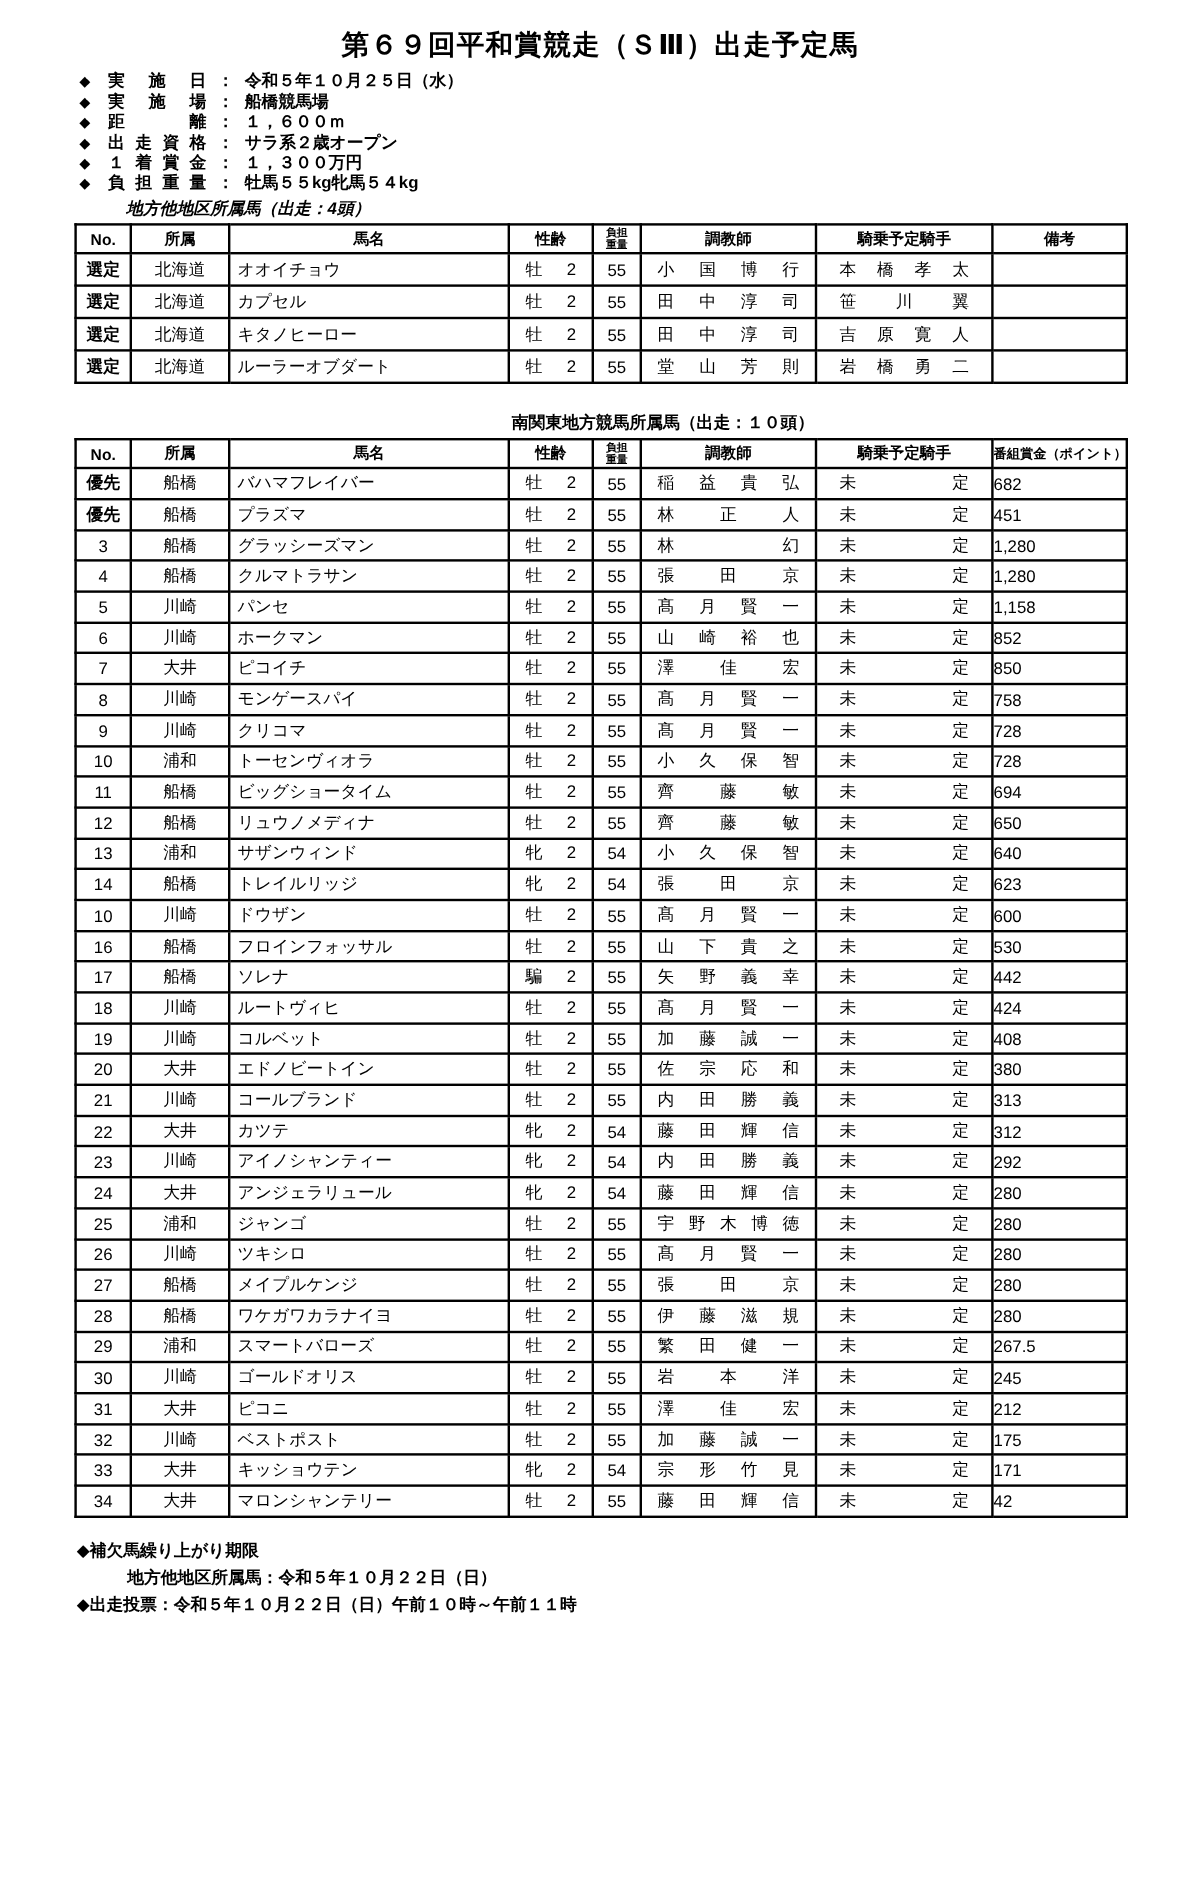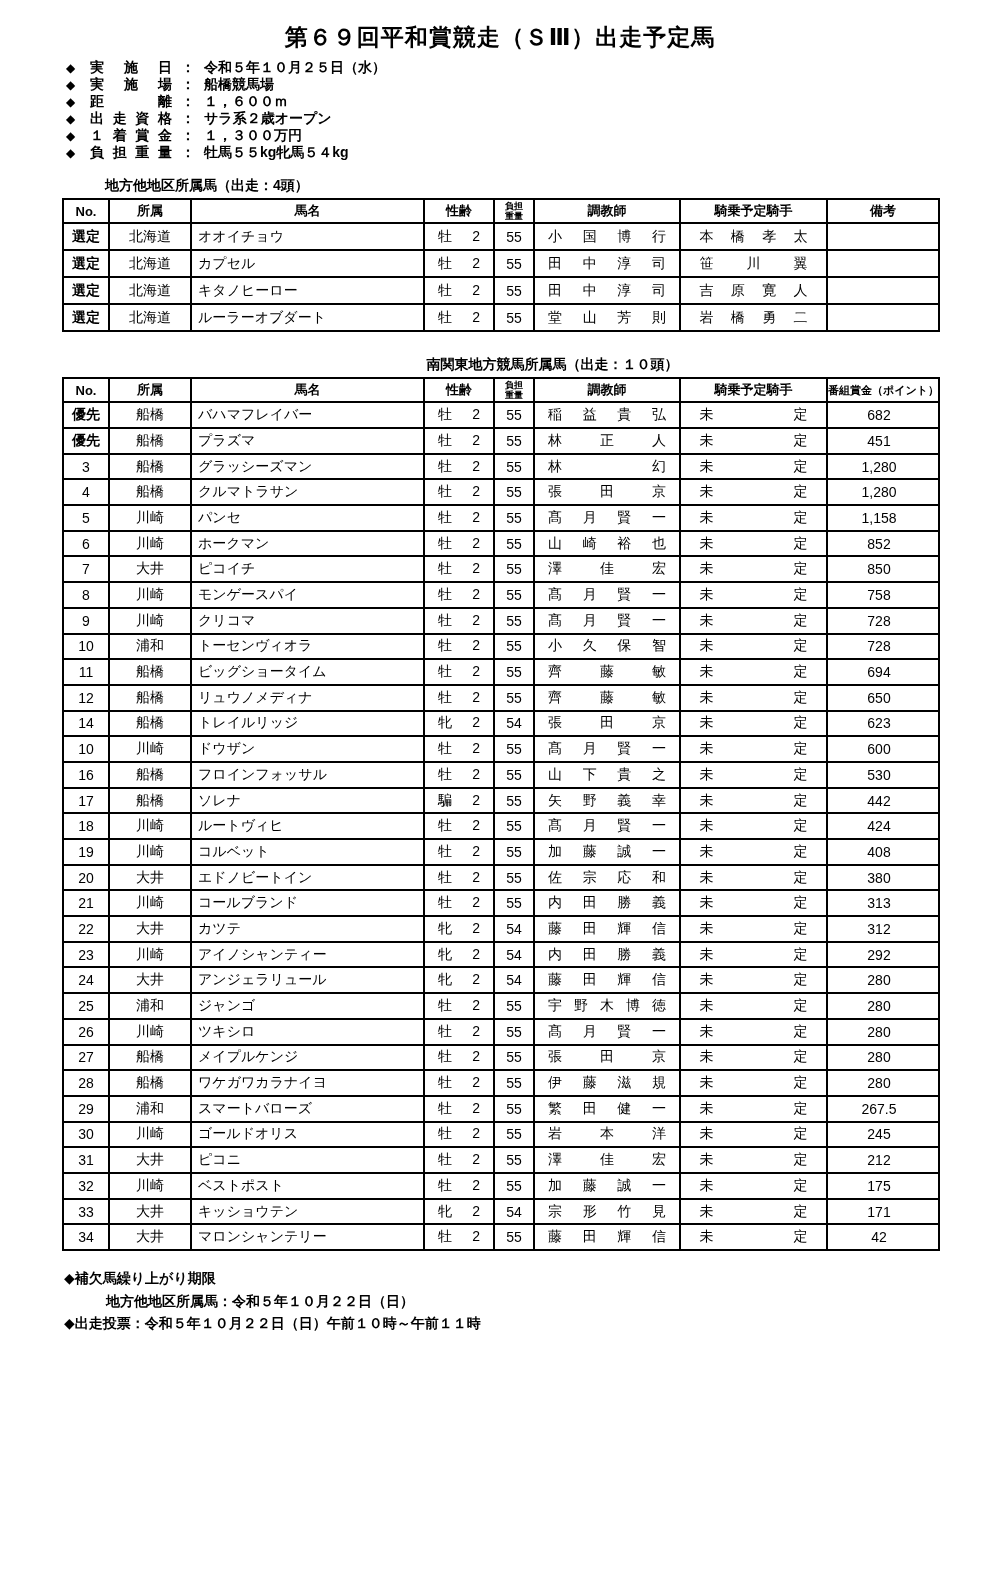--- a/index.html
+++ b/index.html
@@ -15,38 +15,38 @@
   .nb-sec  { font-weight:bold; margin-top:15px; }
   .nb-item { margin:2px 0 0 28px; }
 
   .race-info { margin:7px 0 0 66px; font-size:14px; font-weight:bold; }
   .ri-row { display:flex; align-items:center; height:16.9px; }
   .ri-bullet { width:14px; font-size:12px; margin-right:10px; }
   .ri-label { display:inline-flex; justify-content:space-between; width:82px; }
   .ri-colon { margin:0 9px; }
 
   .tbl-title { margin:0 0 3px 105px; font-size:14px; font-weight:bold; }
-  .t1t { margin-top:16px; }
+  .t1t { margin-top:4px;font-style:italic; }
   .t2t { margin-top:24px;text-align:center; }
 
   table { border-collapse:collapse; table-layout:fixed; margin-left:62px; width:877px; }
   th,td { border:2px solid #000; padding:0; white-space:nowrap; overflow:hidden; }
   th { font-weight:bold; font-size:13px; text-align:center; height:22px; }
   th.small { font-size:9px; line-height:10px; }
   td { font-size:14px; }
   .t1 td { height:25px; }
   .t2 td { height:23.7px; }
   td.c-no, td.c-aff, td.c-weight { text-align:center; }
   td.c-no.sel { font-weight:bold; }
   td.c-horse { text-align:left; padding-left:6px; }
   .sexage { display:flex; justify-content:space-between; padding:0 13px; }
   td.c-trainer, td.c-jockey { text-align:center; }
   .spread { display:inline-flex; justify-content:space-between; }
   .spread i { font-style:normal; }
-  td.c-points { text-align:center; padding-right:8px; }
+  td.c-points { text-align:left; padding-right:8px; }
   td.c-remark { }
 
   .footer { margin:16px 0 0 64px; font-size:14px; font-weight:bold; line-height:22.5px; }
   .footer .indent { padding-left:42px; }
 </style>
 </head>
 <body>
 
 <div class="page">
 
@@ -540,20 +540,43 @@
               <i>藤</i>
               <i>敏</i>
             </span></td>
           <td class="c-jockey"><span class="spread" style="width: 108px;">
               <i>未</i>
               <i>定</i>
             </span></td>
           <td class="c-points">650</td>
         </tr>
         <tr>
+          <td class="c-no">13</td>
+          <td class="c-aff">浦和</td>
+          <td class="c-horse">サザンウィンド</td>
+          <td class="c-sexage">
+            <div class="sexage">
+              <span>牝</span>
+              <span>2</span>
+            </div>
+          </td>
+          <td class="c-weight">54</td>
+          <td class="c-trainer"><span class="spread" style="width: 118px;">
+              <i>小</i>
+              <i>久</i>
+              <i>保</i>
+              <i>智</i>
+            </span></td>
+          <td class="c-jockey"><span class="spread" style="width: 108px;">
+              <i>未</i>
+              <i>定</i>
+            </span></td>
+          <td class="c-points">640</td>
+        </tr>
+        <tr>
           <td class="c-no">14</td>
           <td class="c-aff">船橋</td>
           <td class="c-horse">トレイルリッジ</td>
           <td class="c-sexage">
             <div class="sexage">
               <span>牝</span>
               <span>2</span>
             </div>
           </td>
           <td class="c-weight">54</td>

